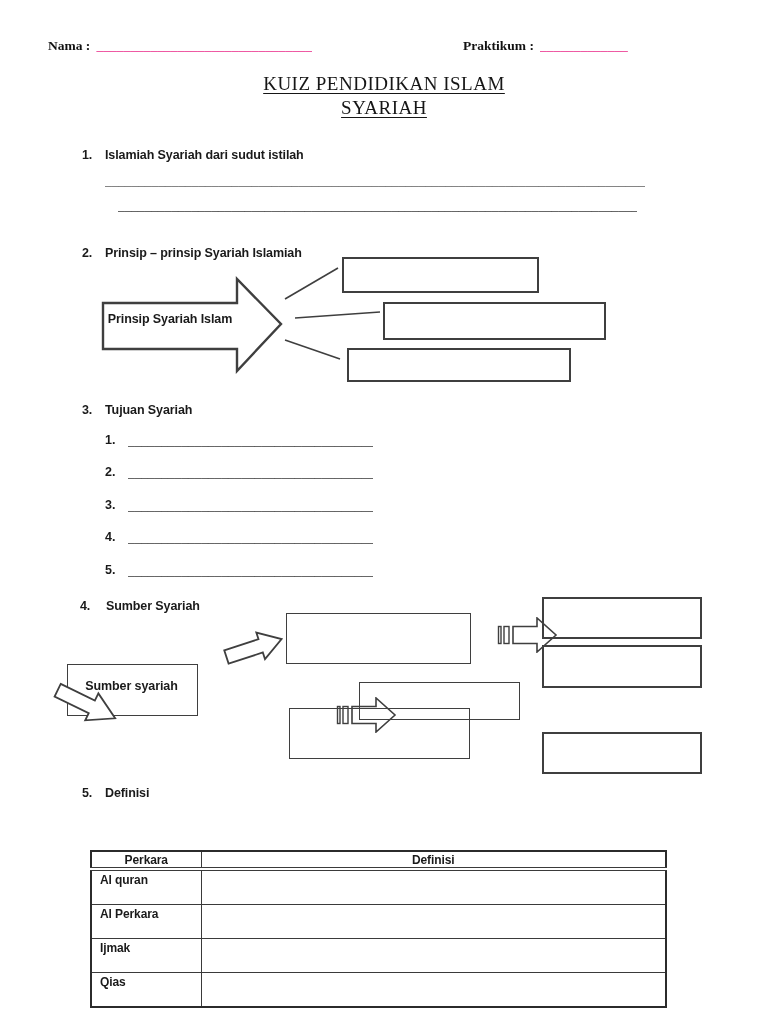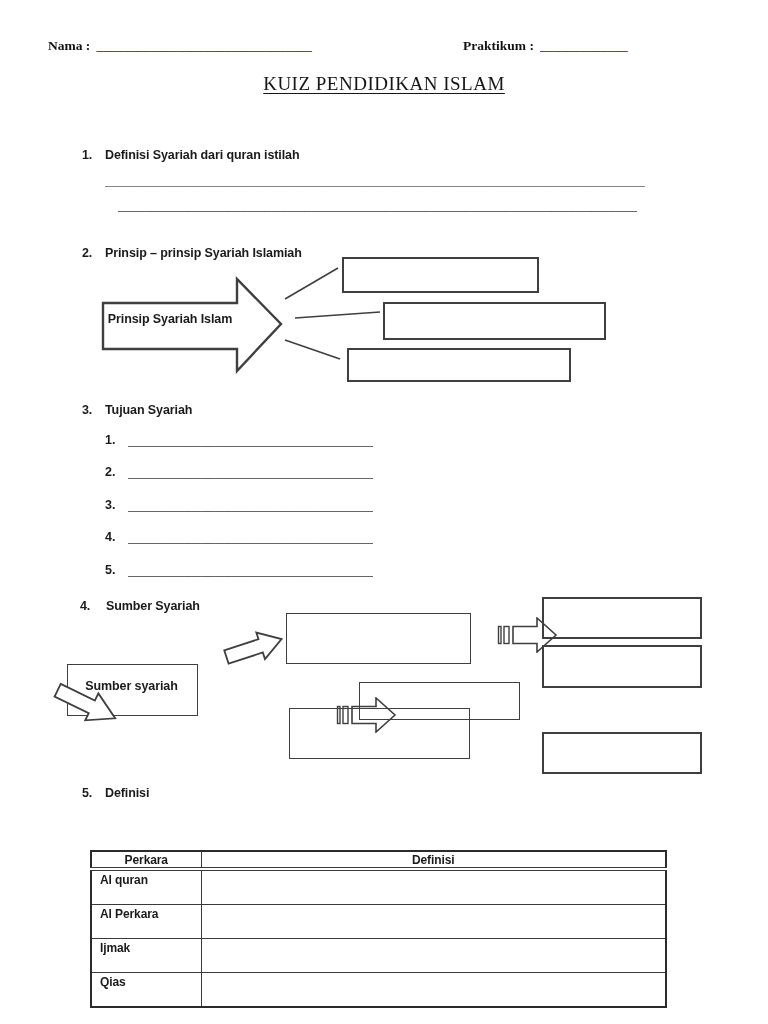--- a/index.html
+++ b/index.html
@@ -1,21 +1,21 @@
 <!DOCTYPE html>
 <html><head>
 <meta charset="utf-8">
 <style>
   html,body{margin:0;padding:0;background:#ffffff;}
   .page{position:relative;width:768px;height:1024px;background:#ffffff;overflow:hidden;
         font-family:"Liberation Sans",sans-serif;color:#1a1a1a;}
   .serif{font-family:"Liberation Serif",serif;font-weight:bold;font-size:13.5px;color:#111;}
   .abs{position:absolute;}
   .hdr-row{display:flex;align-items:center;white-space:nowrap;}
-  .hdr-blank{display:inline-block;overflow:hidden;white-space:nowrap;color:#4c1d95;margin-left:6px;}
+  .hdr-blank{display:inline-block;overflow:hidden;white-space:nowrap;color:#ec4899;margin-left:6px;}
   .title-wrap{left:0;right:0;top:72px;text-align:center;}
   .title-line{font-family:"Liberation Serif",serif;font-weight:normal;font-size:19px;
               letter-spacing:.5px;color:#161616;text-decoration:underline;
               text-underline-offset:3px;line-height:24px;}
   .q-head{display:flex;font-weight:bold;font-size:12.5px;letter-spacing:-.1px;white-space:nowrap;}
   .q-num{display:inline-block;width:23px;flex:0 0 23px;}
   .blank{display:inline-block;overflow:hidden;white-space:nowrap;font-size:12px;
          color:#4a4a4a;height:17px;}
   .blank.light{color:#6e6e6e;}
   .box{position:absolute;border:2px solid #3f3f3f;background:transparent;z-index:3;}
@@ -44,25 +44,26 @@
     <span class="serif">Nama :</span>
     <span class="serif hdr-blank" style="width:216px;">________________________________</span>
   </div>
   <div class="abs hdr-row" style="left:463px;top:38px;">
     <span class="serif">Praktikum :</span>
     <span class="serif hdr-blank" style="width:91px;">_____________</span>
   </div>
 
   <div class="abs title-wrap">
     <div class="title-line">KUIZ PENDIDIKAN ISLAM</div>
+    <div class="title-line">SYARIAH</div>
   </div>
 
   <div class="abs q-head" style="left:82px;top:148px;">
     <span class="q-num">1.</span>
-    <span>Definisi Syariah  dari quran istilah</span>
+    <span>Islamiah Syariah  dari sudut istilah</span>
   </div>
   <span class="abs blank light" style="left:105px;top:173px;width:540px;">_____________________________________________________________________________________</span>
   <span class="abs blank" style="left:118px;top:198px;width:519px;">________________________________________________________________________________</span>
 
   <div class="abs q-head" style="left:82px;top:246px;">
     <span class="q-num">2.</span>
     <span>Prinsip – prinsip Syariah Islamiah</span>
   </div>
 
   <svg class="shape" style="left:101px;top:276px;" width="184" height="98" viewBox="0 0 184 98">

